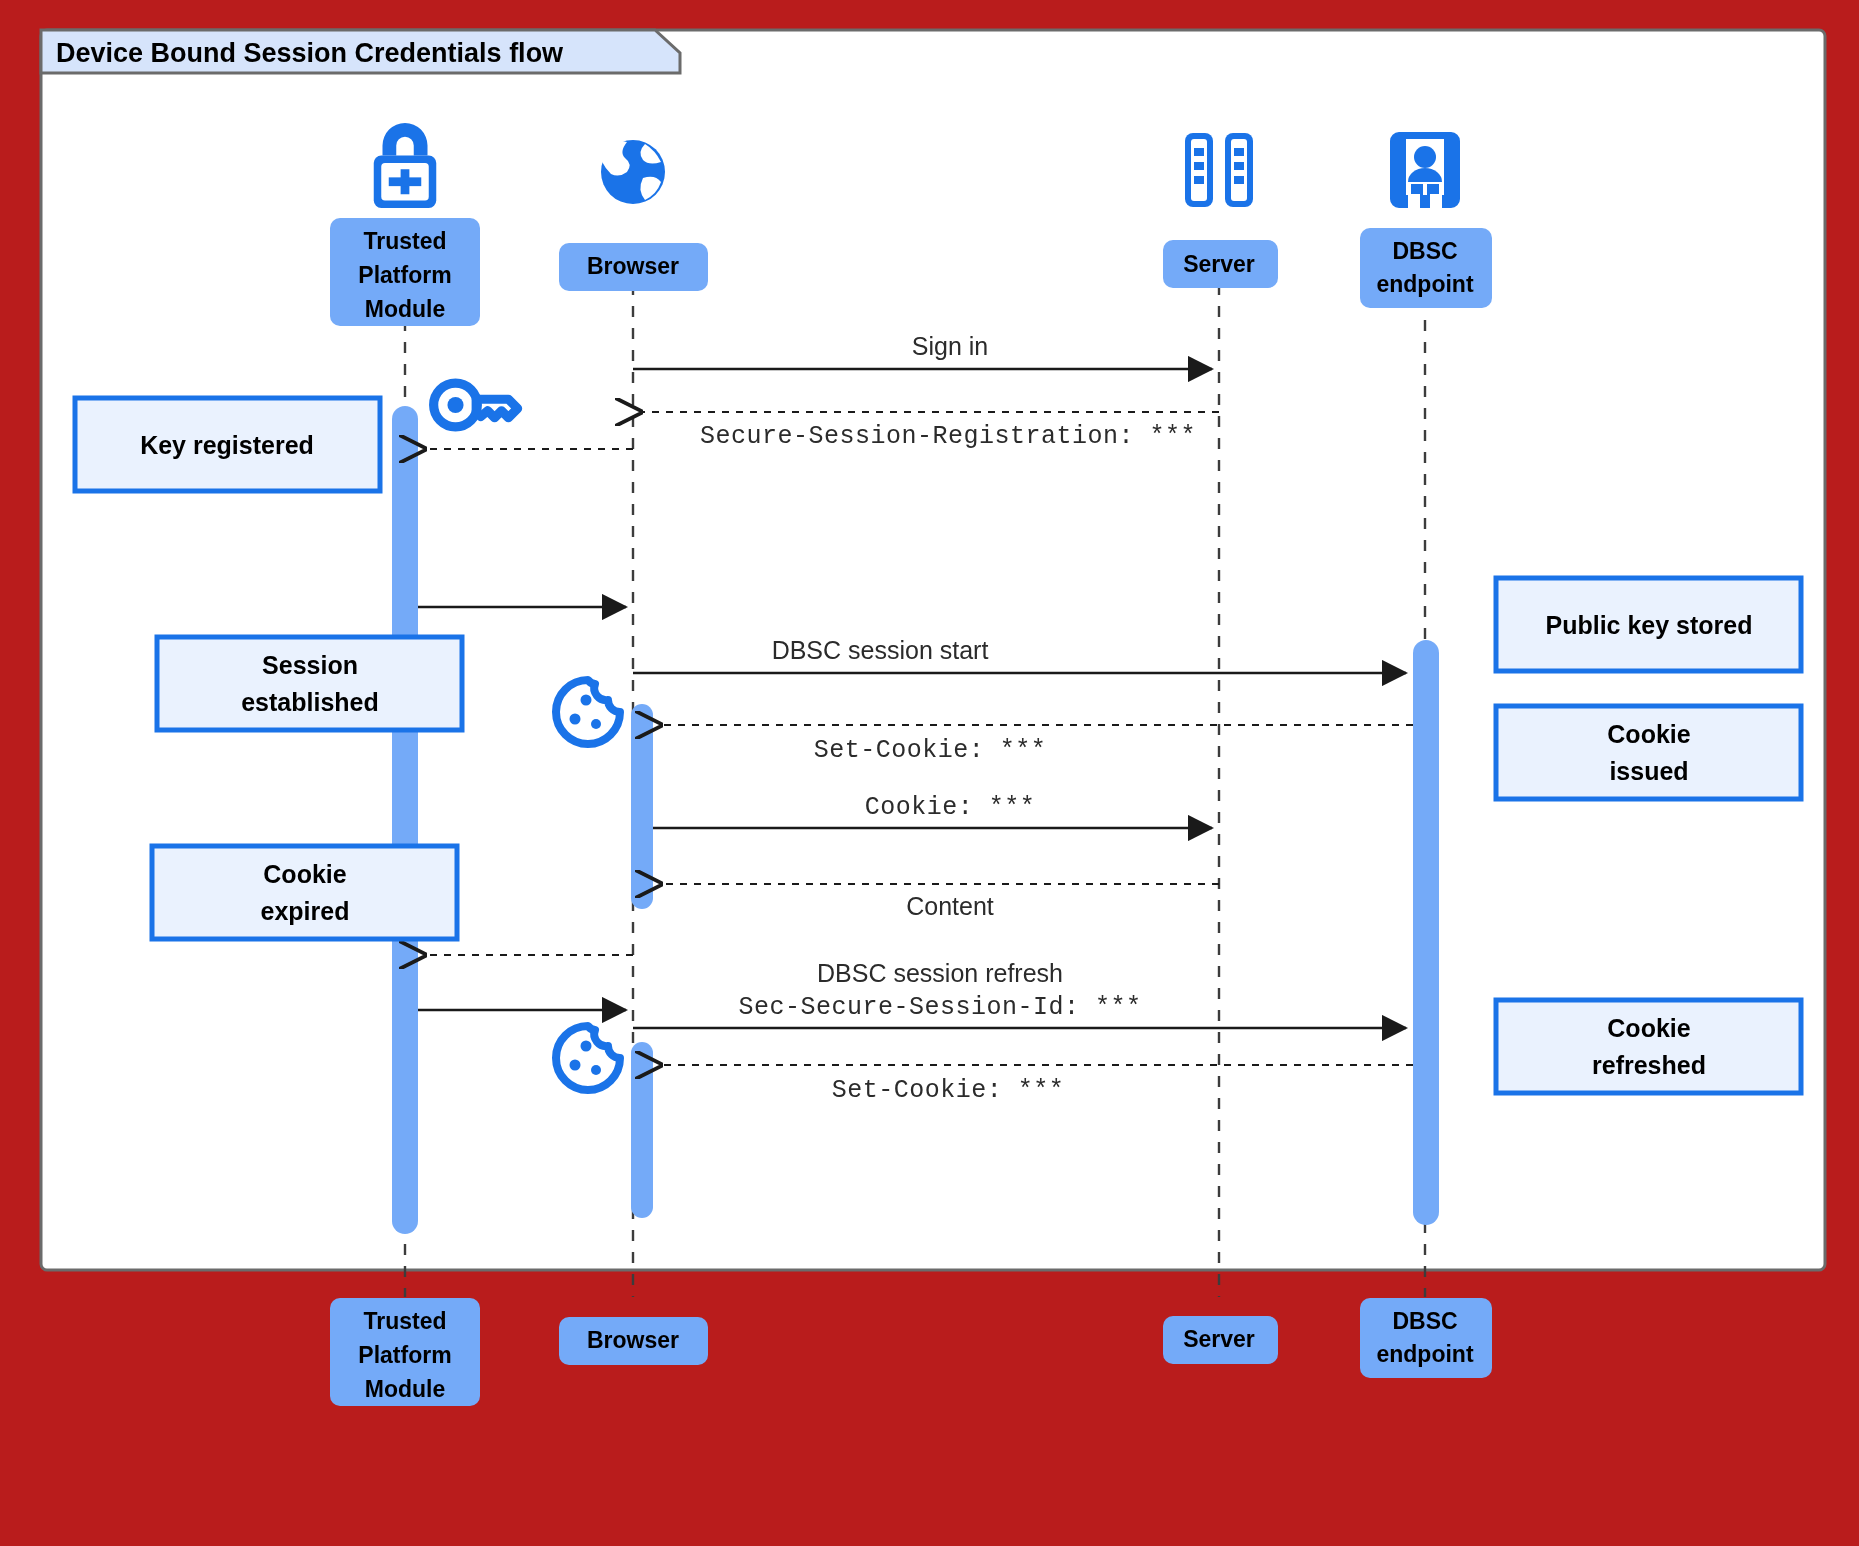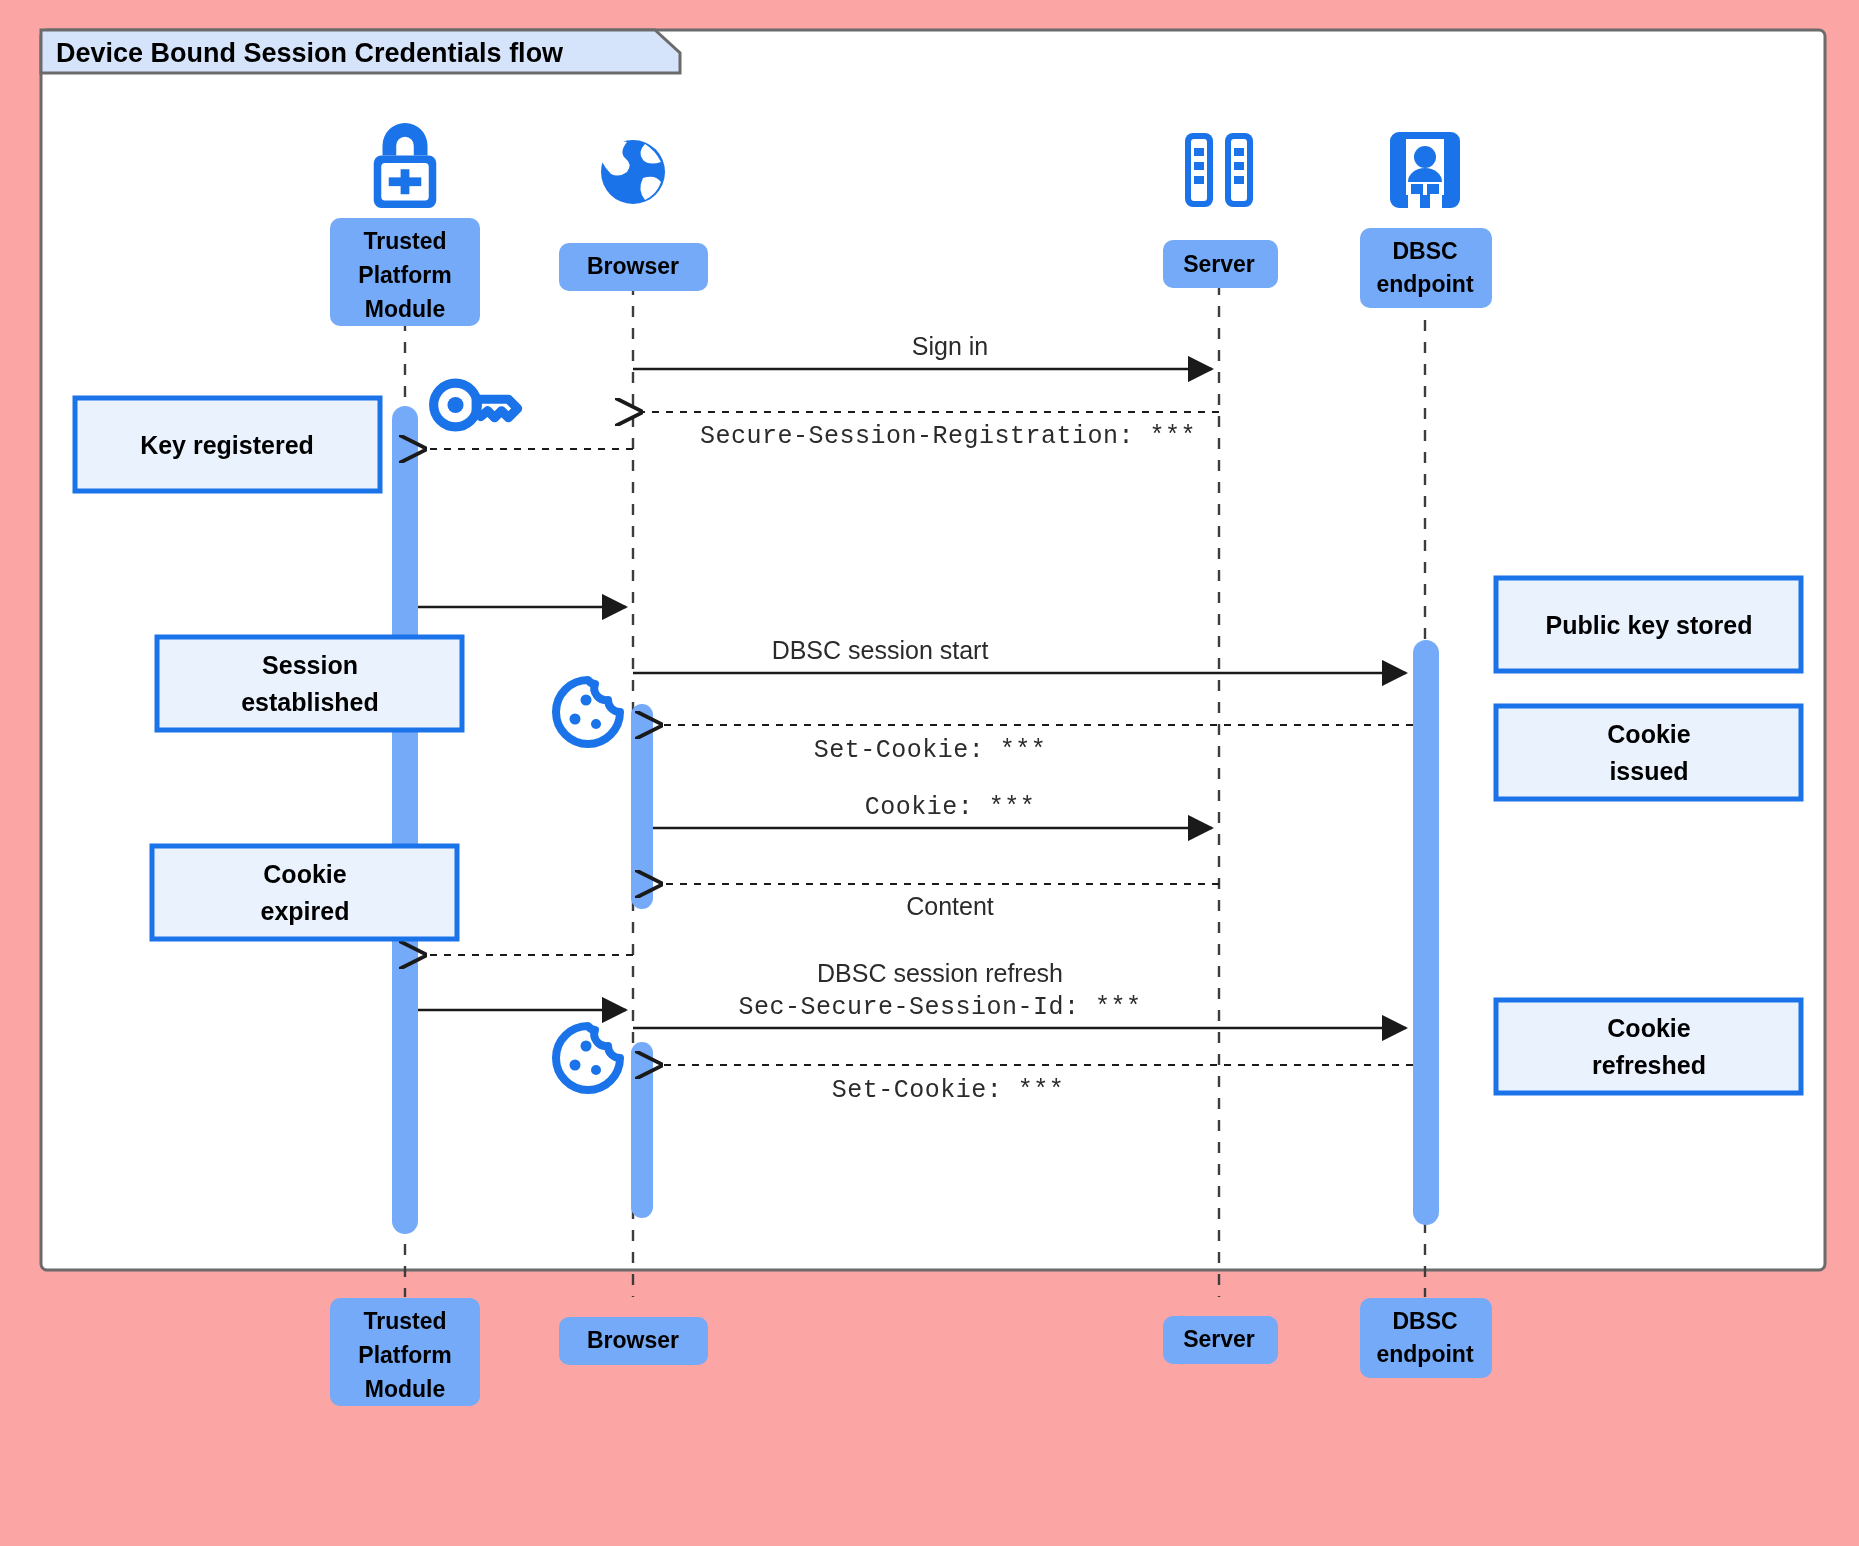--- a/index.html
+++ b/index.html
@@ -1,17 +1,17 @@
 <!DOCTYPE html>
 <html><head>
 <meta charset="utf-8">
 <style>
   html,body{margin:0;padding:0;background:#ffffff;}
   body{font-family:"Liberation Sans",sans-serif;}
-  #stage{position:relative;width:1859px;height:1546px;background:#fca5a5;overflow:hidden;}
+  #stage{position:relative;width:1859px;height:1546px;background:#b91c1c;overflow:hidden;}
   svg{display:block;}
   .frame-rect{fill:#ffffff;stroke:#6b6b6b;stroke-width:3;}
   .frame-tab{fill:#d6e4fb;stroke:#6b6b6b;stroke-width:3;}
   .frame-title{font-family:"Liberation Sans",sans-serif;font-size:27px;font-weight:bold;fill:#000000;}
   .plabel-box{fill:#74aaf8;}
   .plabel-text{font-family:"Liberation Sans",sans-serif;font-size:23px;font-weight:bold;fill:#000000;text-anchor:middle;}
   .lifeline{stroke:#3c3c3c;stroke-width:2.4;stroke-dasharray:11 11;}
   .activation{fill:#74aaf8;}
   .msg-solid{stroke:#1a1a1a;stroke-width:2.4;fill:none;}
   .msg-dashed{stroke:#1a1a1a;stroke-width:2.2;fill:none;stroke-dasharray:7 7;}

